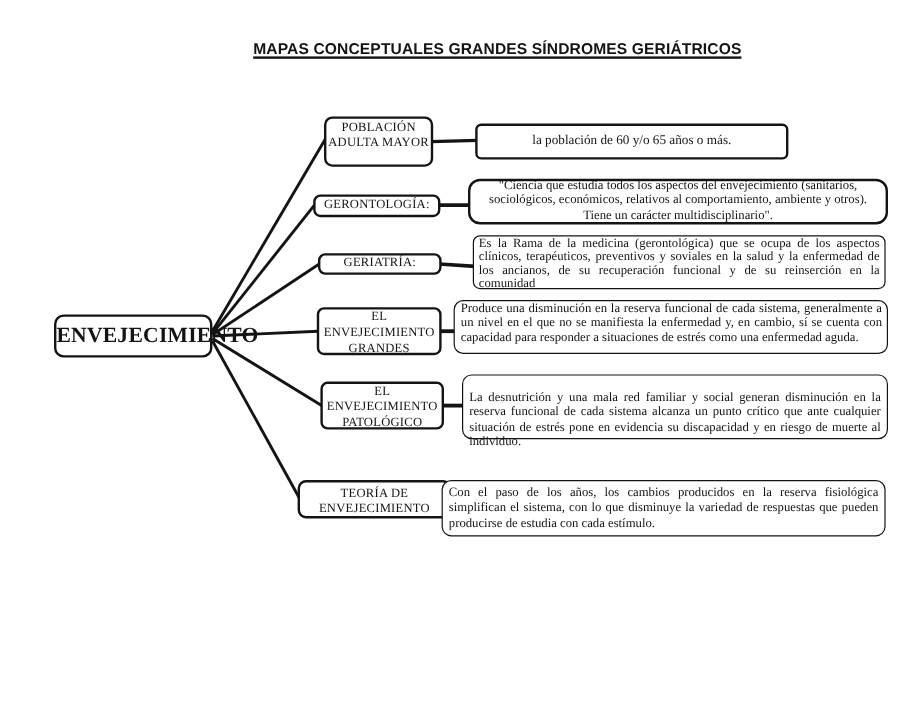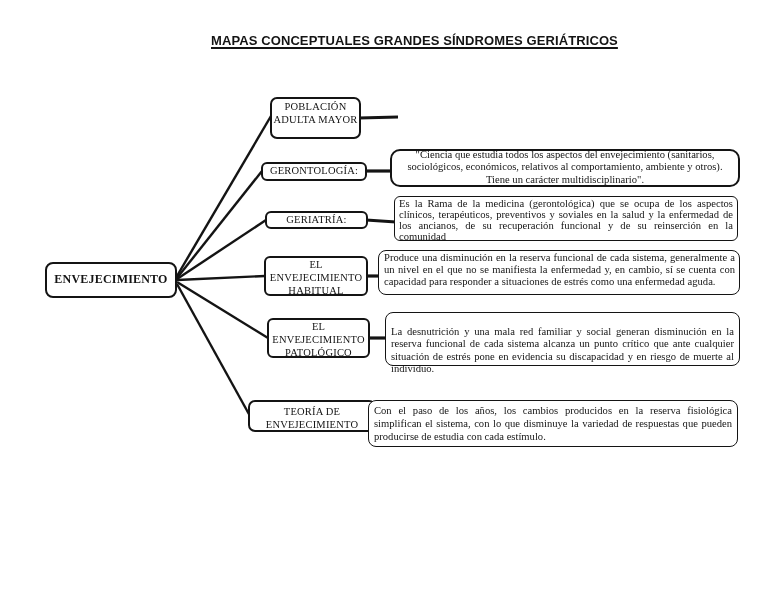--- a/index.html
+++ b/index.html
@@ -15,21 +15,21 @@
     white-space:nowrap;
   }
   svg.connectors{position:absolute;left:0;top:0;width:768px;height:594px;}
   .box{
     position:absolute;background:#ffffff;border:2px solid #141414;box-sizing:border-box;
     text-align:center;
   }
   
   .node{
     left:45px;top:262px;width:132px;height:36px;border-width:2.5px;border-radius:8px;
-    font-weight:bold;font-size:12px;line-height:31px;letter-spacing:0.2px;
+    font-weight:bold;font-size:18px;line-height:31px;letter-spacing:0.2px;
   }
   
   .label{font-size:10.5px;letter-spacing:0.2px;border-radius:6px;}
   .l1{left:270px;top:97px;width:91px;height:42px;line-height:13px;padding:1px 0;border-width:2.5px;border-radius:7px;}
   .l2{left:261px;top:162px;width:106px;height:19px;line-height:14.5px;}
   .l3{left:265px;top:211px;width:103px;height:18px;line-height:13.5px;}
   .l4{left:264px;top:256px;width:104px;height:40px;line-height:13px;padding-top:0px;}
   .l5{left:267px;top:318px;width:103px;height:40px;line-height:13px;padding-top:0px;}
   .l6{left:248px;top:400px;width:128px;height:32px;line-height:13px;padding-top:3px;border-width:2.5px;border-radius:7px;}
   
@@ -75,24 +75,27 @@
       <line x1="368" y1="338" x2="387" y2="338" stroke-width="3.2"></line>
       <line x1="358" y1="414" x2="370" y2="406" stroke-width="2.6"></line>
     </g>
   </svg>
 
   <div class="box node">ENVEJECIMIENTO</div>
 
   <div class="box label l1">POBLACIÓN ADULTA MAYOR</div>
   <div class="box label l2">GERONTOLOGÍA:</div>
   <div class="box label l3">GERIATRÍA:</div>
-  <div class="box label l4">EL ENVEJECIMIENTO HABITUAL</div>
+  <div class="box label l4">EL ENVEJECIMIENTO GRANDES</div>
   <div class="box label l5">EL ENVEJECIMIENTO PATOLÓGICO</div>
   <div class="box label l6">TEORÍA DE ENVEJECIMIENTO</div>
 
+  <div class="box desc d1">
+    <span>la población de 60 y/o 65 años o más.</span>
+  </div>
   <div class="box desc d2">
     <span>"Ciencia que estudia todos los aspectos del envejecimiento (sanitarios, sociológicos, económicos, relativos al comportamiento, ambiente y otros). Tiene un carácter multidisciplinario".</span>
   </div>
   <div class="box desc d3">
     <span>Es la Rama de la medicina (gerontológica) que se ocupa de los aspectos clínicos, terapéuticos, preventivos y soviales en la salud y la enfermedad de los ancianos, de su recuperación funcional y de su reinserción en la comunidad</span>
   </div>
   <div class="box desc d4">
     <span>Produce una disminución en la reserva funcional de cada sistema, generalmente a un nivel en el que no se manifiesta la enfermedad y, en cambio, sí se cuenta con capacidad para responder a situaciones de estrés como una enfermedad aguda.</span>
   </div>
   <div class="box desc d5">

